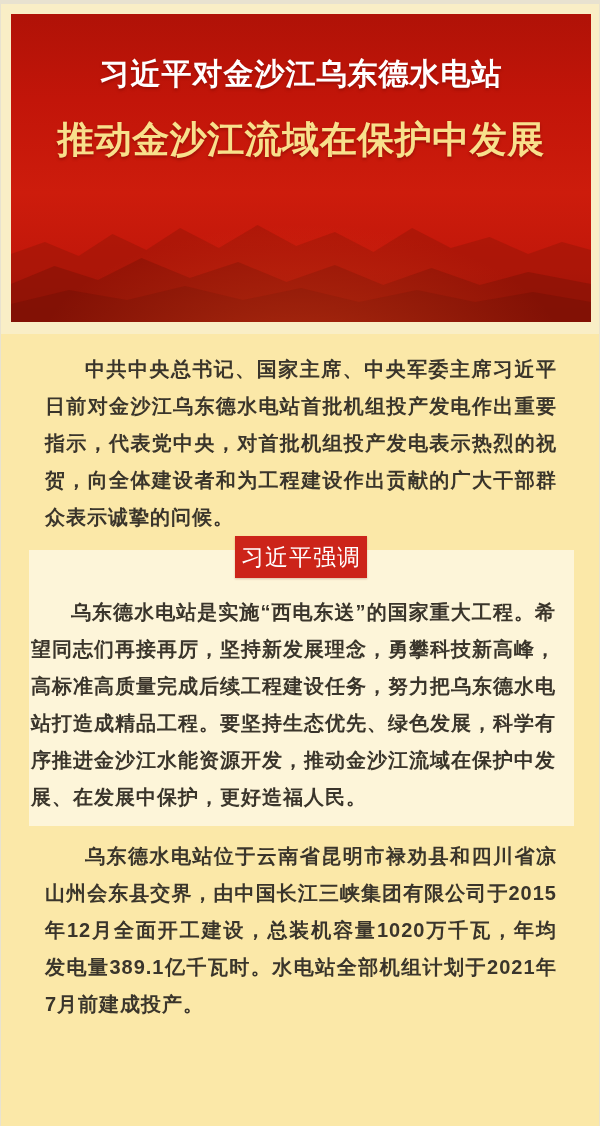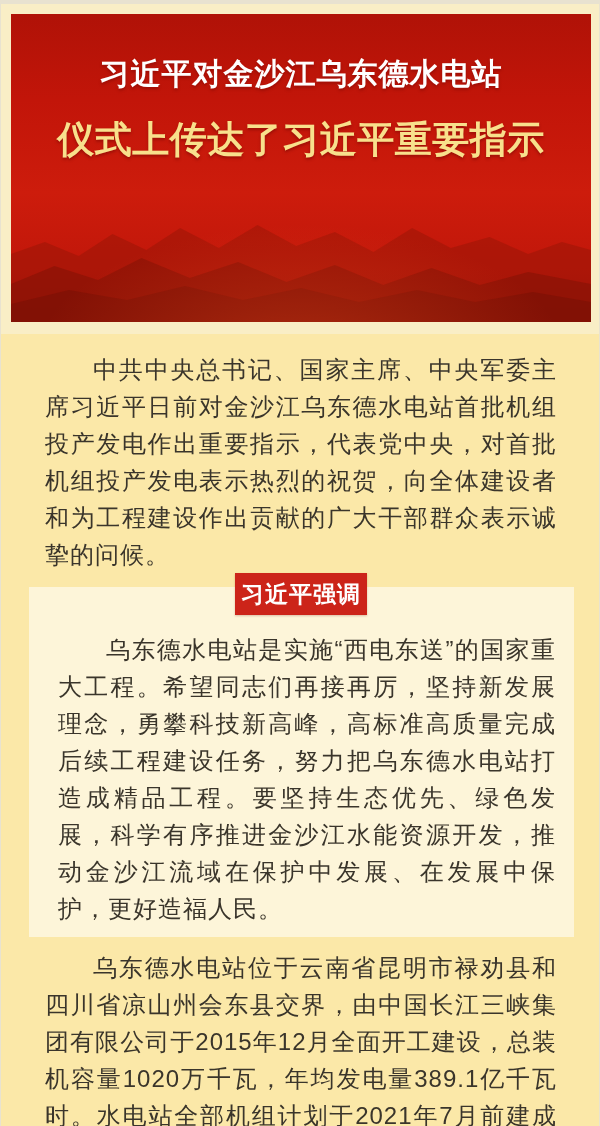--- a/index.html
+++ b/index.html
@@ -50,34 +50,34 @@
   }
   .t-yellow{
     color:var(--title-yellow);font-size:37px;font-weight:bold;
     line-height:58px;letter-spacing:0.5px;
     text-shadow:0 2px 3px rgba(90,0,0,.4);
   }
   .t-gap{height:10px;}
   .content{position:absolute;left:0;top:318px;width:600px;}
   .body-par{
     margin:0 44px;color:var(--body-text);
-    font-size:24px;line-height:37px;letter-spacing:1px;
-    text-align:justify;text-indent:2em;
+    font-size:20px;line-height:37px;letter-spacing:1px;
+    text-align:justify;text-indent:2em;font-weight:bold;
   }
   .par-1{margin-top:29px;}
   .quote-wrap{position:relative;margin-top:14px;}
   .quote-box{
     margin:0 27px 0 28px;background:var(--quote-box-bg);
-    padding:44px 18px 10px 29px;min-height:276px;
+    padding:44px 18px 10px 2px;min-height:276px;
   }
   .quote-box .body-par{margin:0;}
   .badge{
     position:absolute;top:-14px;left:50%;transform:translateX(-50%);
     background:var(--badge-red);color:#fff;
-    font-size:23px;font-weight:bold;letter-spacing:1px;
+    font-size:23px;font-weight:normal;letter-spacing:1px;
     padding:8px 6px;line-height:26px;white-space:nowrap;
     box-shadow:0 1px 2px rgba(120,30,10,.25);
   }
   .par-2{margin-top:31px;}
   .par-3{margin-top:12px;}
 </style>
 </head>
 <body>
 
 <div class="page">
@@ -87,21 +87,21 @@
   <div class="header">
     <svg class="mountains" viewBox="0 0 600 130" preserveAspectRatio="none" aria-hidden="true">
       <polygon fill="#9a1508" opacity="0.55" points="0,62 35,50 70,64 105,42 140,58 175,36 215,56 255,33 295,54 335,40 375,60 415,36 455,56 495,45 535,62 570,50 600,58 600,130 0,130"></polygon>
       <polygon fill="#821206" opacity="0.55" points="0,92 45,74 90,88 135,66 185,86 235,70 285,90 335,73 385,93 435,76 485,93 535,80 600,92 600,130 0,130"></polygon>
       <polygon fill="#6e0f05" opacity="0.4" points="0,112 60,98 120,108 180,94 240,108 300,96 360,110 420,98 480,110 540,100 600,110 600,130 0,130"></polygon>
     </svg>
     <div class="header-glow"></div>
     <div class="titles">
       <div class="t-white">习近平对金沙江乌东德水电站</div>
       <div class="t-gap"></div>
-      <div class="t-yellow">仪式上传达了习近平重要指示</div>
+      <div class="t-yellow">推动金沙江流域在保护中发展</div>
     </div>
   </div>
 
   <div class="content">
 
     <p class="body-par par-1">中共中央总书记、国家主席、中央军委主席习近平日前对金沙江乌东德水电站首批机组投产发电作出重要指示，代表党中央，对首批机组投产发电表示热烈的祝贺，向全体建设者和为工程建设作出贡献的广大干部群众表示诚挚的问候。</p>
 
     <div class="quote-wrap">
       <div class="badge">习近平强调</div>
       <div class="quote-box">

